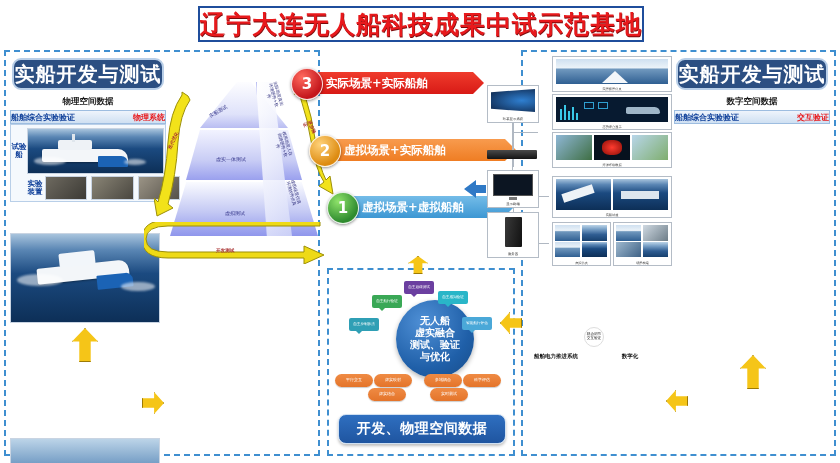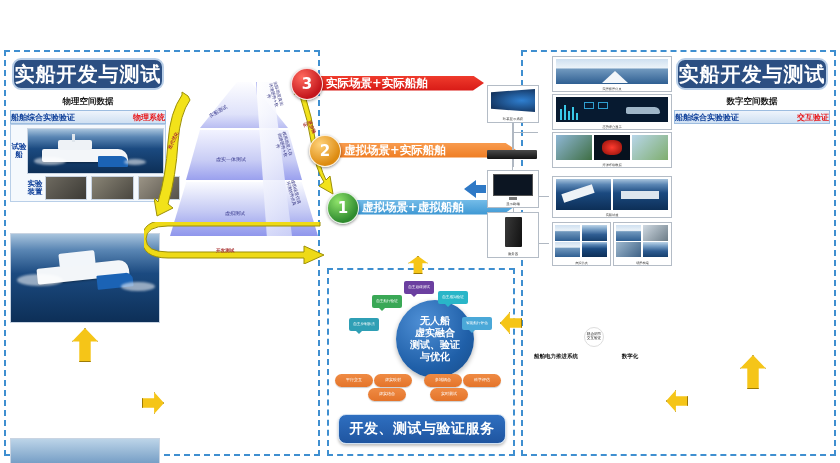--- a/index.html
+++ b/index.html
@@ -67,21 +67,21 @@
   .pyr-lab{position:absolute;font-size:5px;color:#33348a;white-space:nowrap;
     transform-origin:center;}
   .pyr-side-lab{position:absolute;font-size:4.2px;color:#2a2a7a;line-height:1.15;
     text-align:center;}
 
   .yarrow{position:absolute;}
   .yarrow-lab{position:absolute;font-size:4.6px;color:#a33;font-weight:bold;}
 
   
   .numbar{position:absolute;height:22px;display:flex;align-items:center;}
-  .numbar .bar{height:15px;display:flex;align-items:flex-end;padding-left:26px;
+  .numbar .bar{height:22px;display:flex;align-items:center;padding-left:26px;
      color:#fff;font-size:11.5px;font-weight:bold;white-space:nowrap;
      clip-path:polygon(0 0, calc(100% - 11px) 0, 100% 50%, calc(100% - 11px) 100%, 0 100%);}
   .numbar .circ{position:absolute;left:-9px;top:-4px;width:30px;height:30px;border-radius:50%;
      display:flex;align-items:center;justify-content:center;color:#fff;
      font-size:15px;font-weight:bold;border:1.5px solid rgba(255,255,255,.85);
      box-shadow:0 1px 3px rgba(0,0,0,.45);z-index:3;}
 
   
   .box-o{position:absolute;border:1px solid #b4bcc6;background:#fff;}
   .conn{position:absolute;background:#b0b8c2;}
@@ -123,20 +123,23 @@
   .lbl-small{position:absolute;font-size:5.5px;font-weight:bold;color:#111;text-align:center;}
   .circ-sm{position:absolute;width:18px;height:18px;border-radius:50%;background:#fff;
     border:1px solid #ddd;display:flex;align-items:center;justify-content:center;
     font-size:3.6px;color:#222;text-align:center;line-height:1.05;}
 </style>
 </head>
 <body>
 
 <div id="stage">
 
+  <div id="title-box" class="abs">
+    <div id="title-text">辽宁大连无人船科技成果中试示范基地</div>
+  </div>
 
   <div id="zone-left" class="abs zone"></div>
   <div id="zone-center" class="abs zone"></div>
   <div id="zone-right" class="abs zone"></div>
 
   <div id="head-left" class="abs panel-head">
     <span>实船开发与测试</span>
   </div>
   <div id="sub-left" class="abs sub-label">物理空间数据</div>
   <div id="bar-left" class="abs sysbar">
@@ -405,16 +408,16 @@
     <span>多域耦合</span>
     </div>
   <div class="pill" style="left:463px;top:374px;width:38px;height:13px;">
     <span>科学评估</span>
     </div>
   <div class="pill" style="left:430px;top:388px;width:38px;height:13px;">
     <span>实时测试</span>
     </div>
 
   <div id="svc-bar">
-    <span>开发、测试与验证服务</span>
+    <span>开发、物理空间数据</span>
   </div>
 
 </div>
 
 </body></html>

